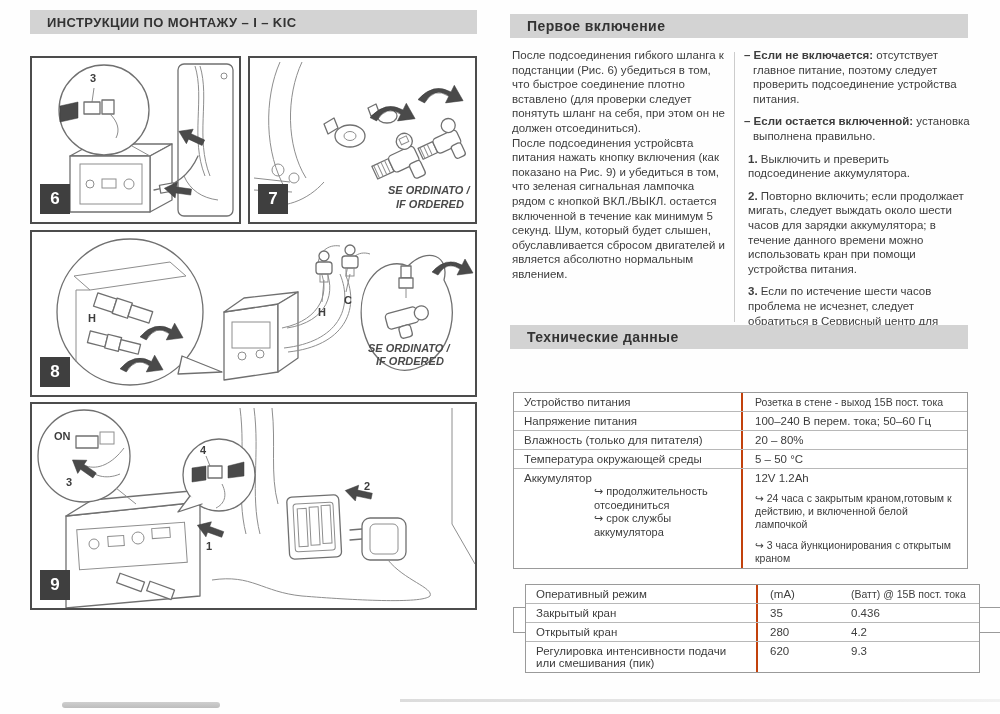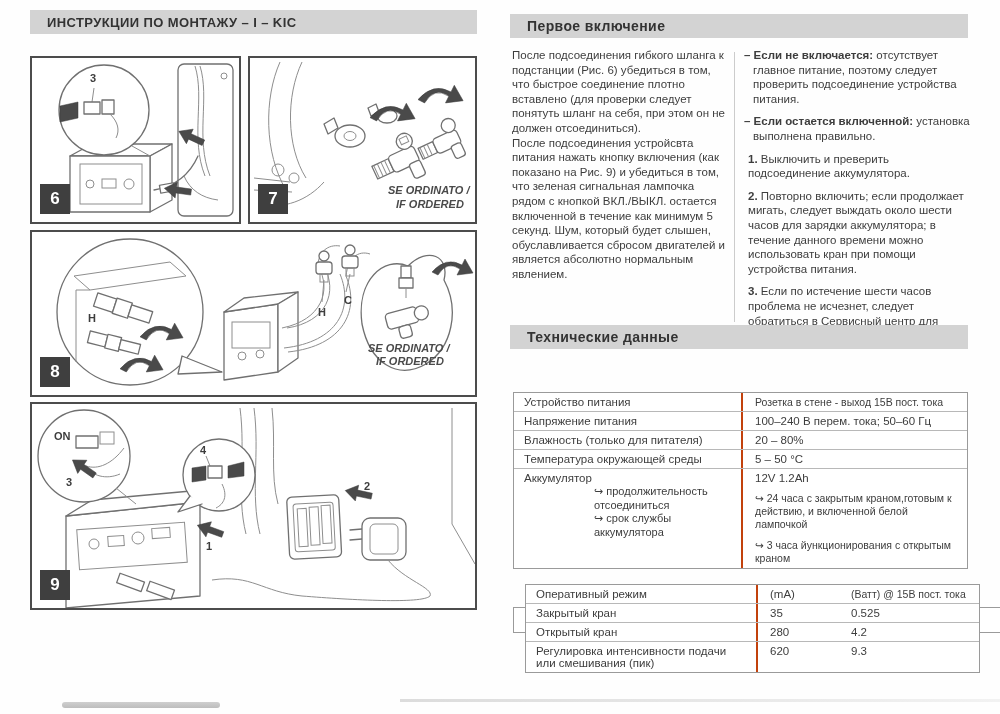--- a/index.html
+++ b/index.html
@@ -318,21 +318,21 @@
 
   <div class="dtable t-cons">
     <div class="trow">
       <div class="tcell">Оперативный режим</div>
       <div class="tcell vcell">(mA)</div>
       <div class="tcell c3 smalltxt">(Ватт) @ 15В пост. тока</div>
     </div>
     <div class="trow">
       <div class="tcell">Закрытый кран</div>
       <div class="tcell vcell">35</div>
-      <div class="tcell c3">0.525</div>
+      <div class="tcell c3">0.436</div>
     </div>
     <div class="trow">
       <div class="tcell">Открытый кран</div>
       <div class="tcell vcell">280</div>
       <div class="tcell c3">4.2</div>
     </div>
     <div class="trow">
       <div class="tcell">Регулировка интенсивности подачи или смешивания (пик)</div>
       <div class="tcell vcell">620</div>
       <div class="tcell c3">9.3</div>

